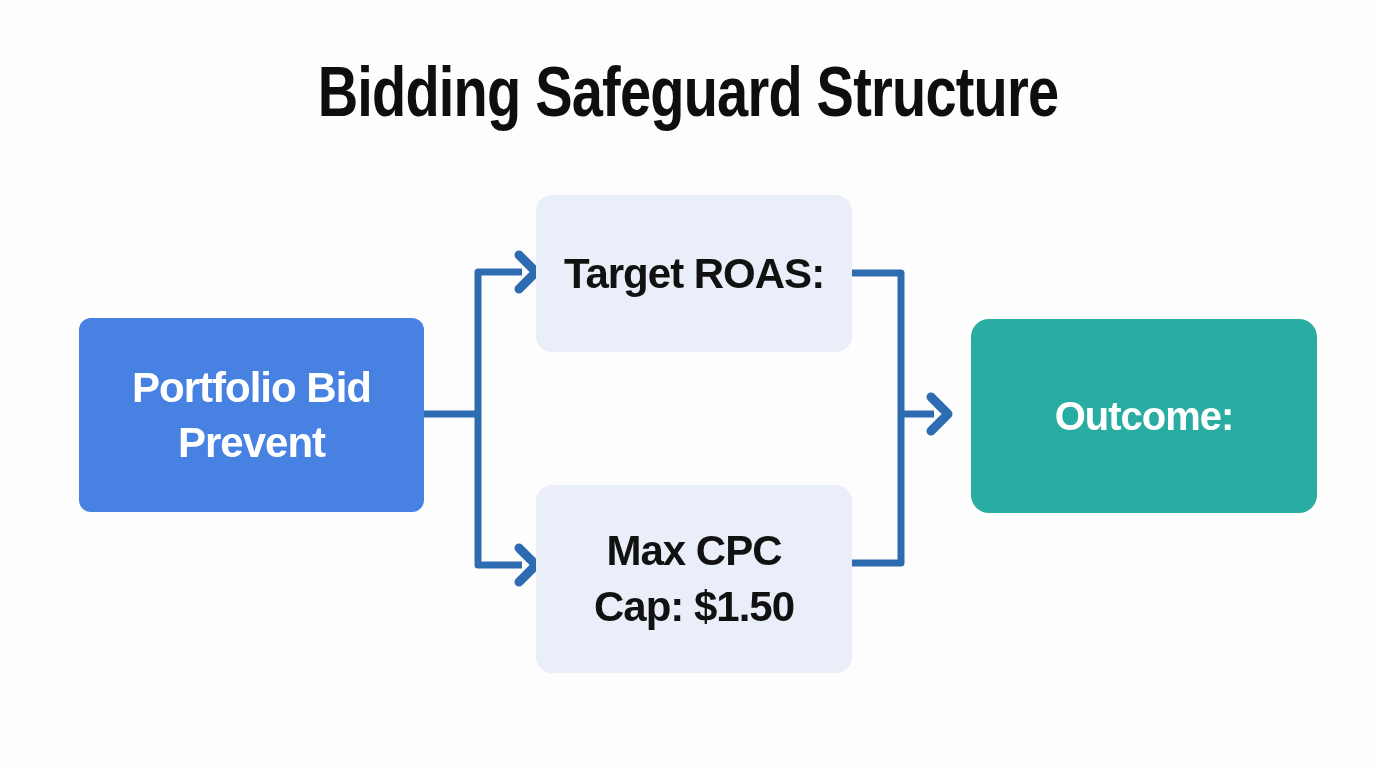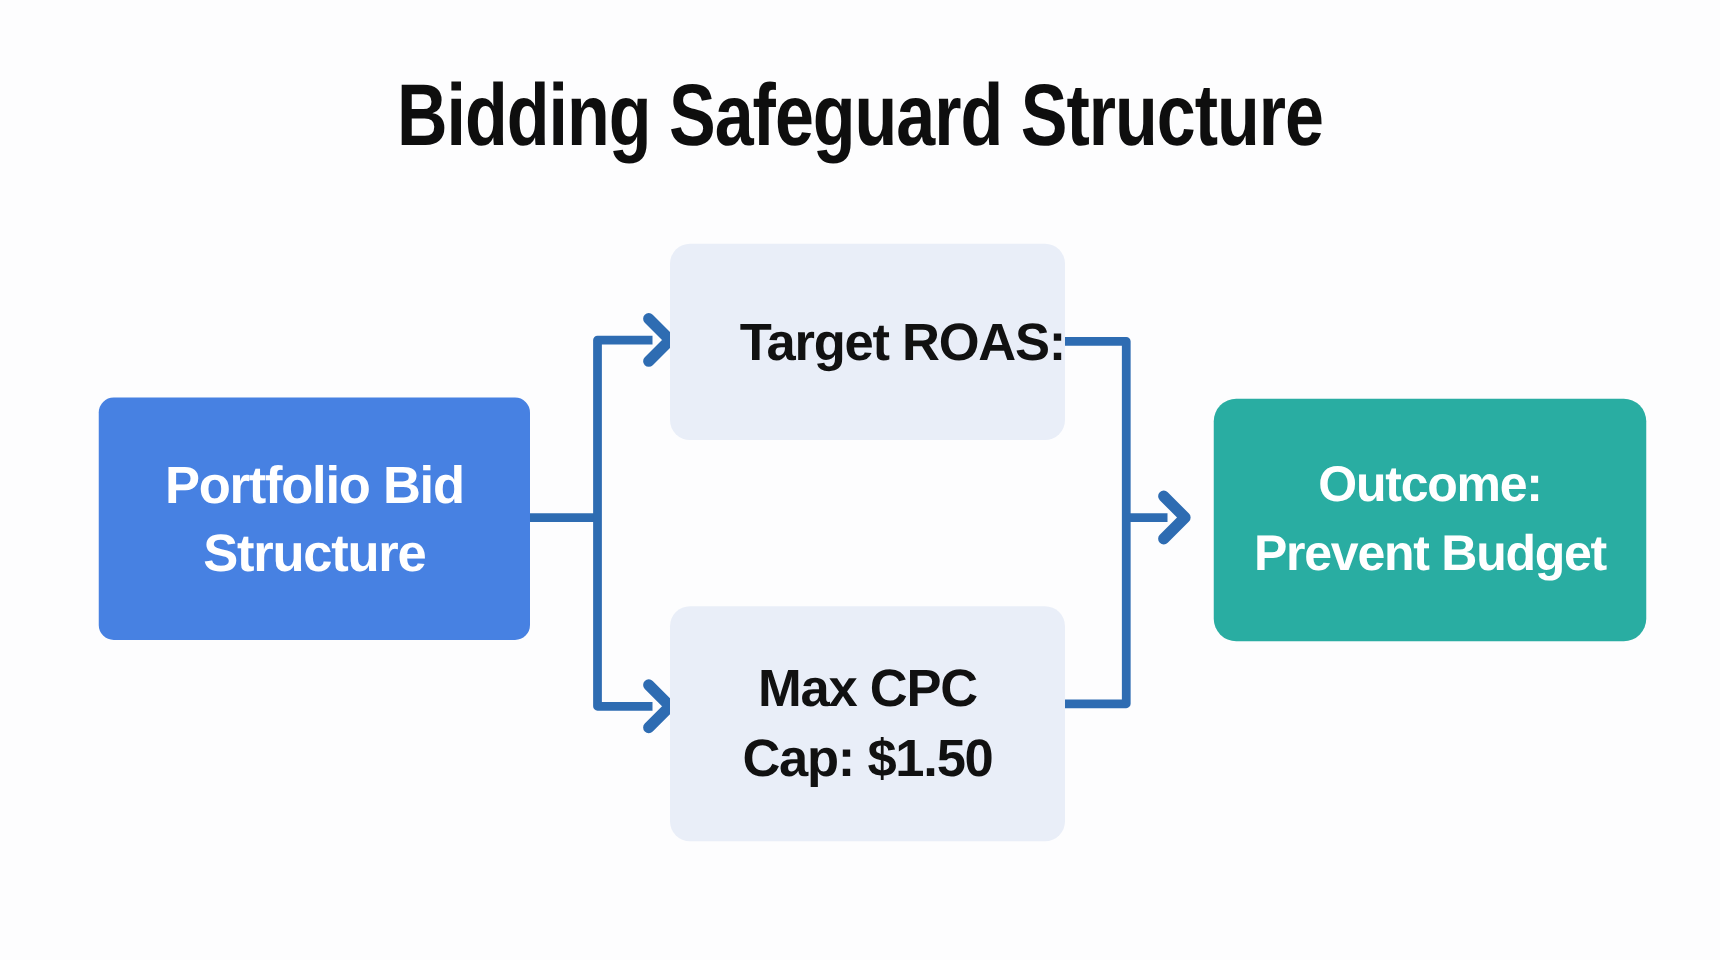--- a/index.html
+++ b/index.html
@@ -55,21 +55,21 @@
   }
   .node-safeguard {
     left: 536px;
     width: 316px; height: 157px;
     background: var(--safeguard-node-bg);
     border-radius: 16px;
     color: var(--node-dark-text);
     font-size: 42px;
     line-height: 56px;
   }
-  .node-safeguard-top { top: 195px; align-items: flex-end; }
+  .node-safeguard-top { top: 195px; }
   .node-safeguard-bottom { top: 485px; height: 188px; }
   .node-outcome {
     left: 971px; top: 319px;
     width: 346px; height: 194px;
     background: var(--outcome-node-bg);
     border-radius: 18px;
     color: var(--node-light-text);
     font-size: 40px;
     line-height: 55px;
   }
@@ -106,28 +106,27 @@
   <polyline class="chevron" points="519,255 536,272 519,289"></polyline>
   <polyline class="chevron" points="519,548 536,565 519,582"></polyline>
 
   <path class="edge" d="M852 273 H901 V563 H852"></path>
   <path class="edge" d="M901 414 H934"></path>
   <polyline class="chevron" points="931,397 948,414 931,431"></polyline>
 </svg>
 
 <div class="node node-source">
   <div>Portfolio Bid</div>
-  <div>Structure</div>
+  <div>Prevent</div>
 </div>
 
 <div class="node node-safeguard node-safeguard-top">
   <div>Target ROAS:</div>
 </div>
 
 <div class="node node-safeguard node-safeguard-bottom">
   <div>Max CPC</div>
   <div>Cap: $1.50</div>
 </div>
 
 <div class="node node-outcome">
   <div>Outcome:</div>
-  <div>Prevent Budget</div>
 </div>
 
 </body></html>

